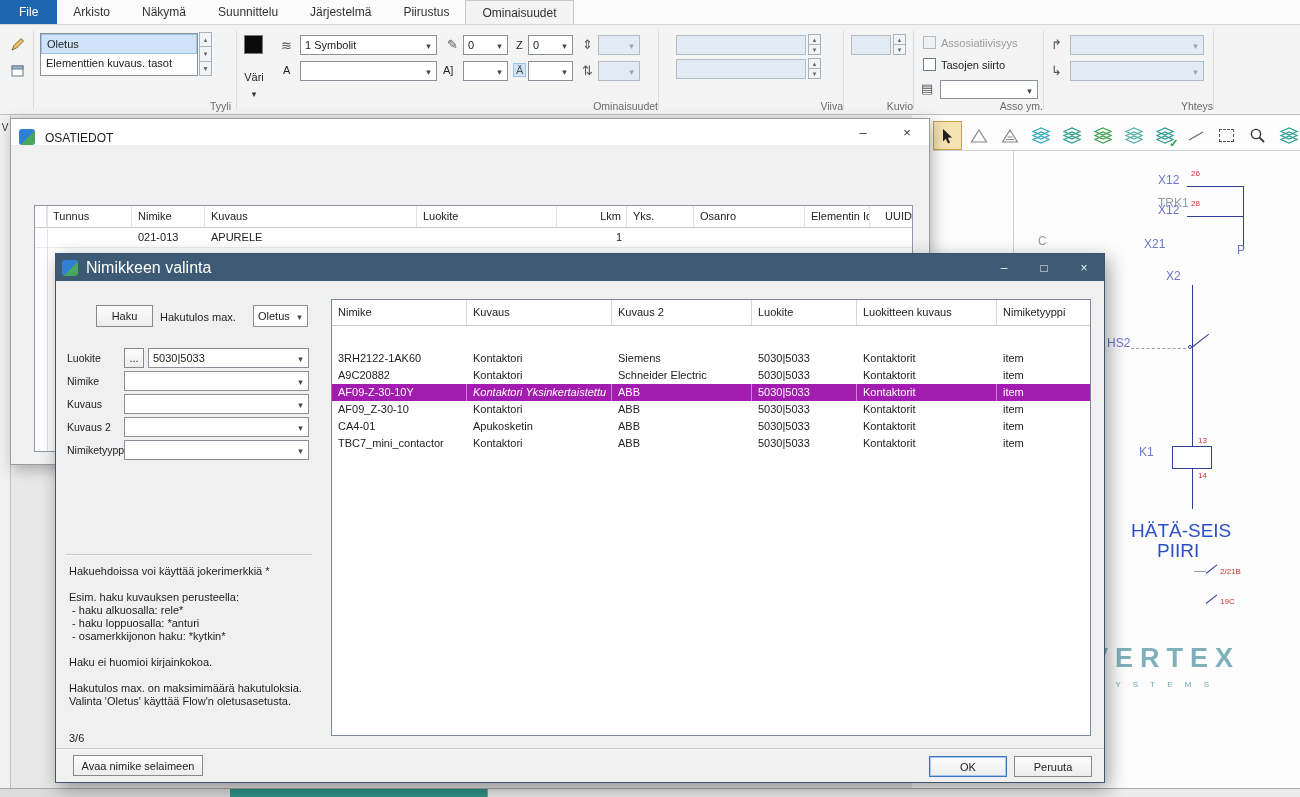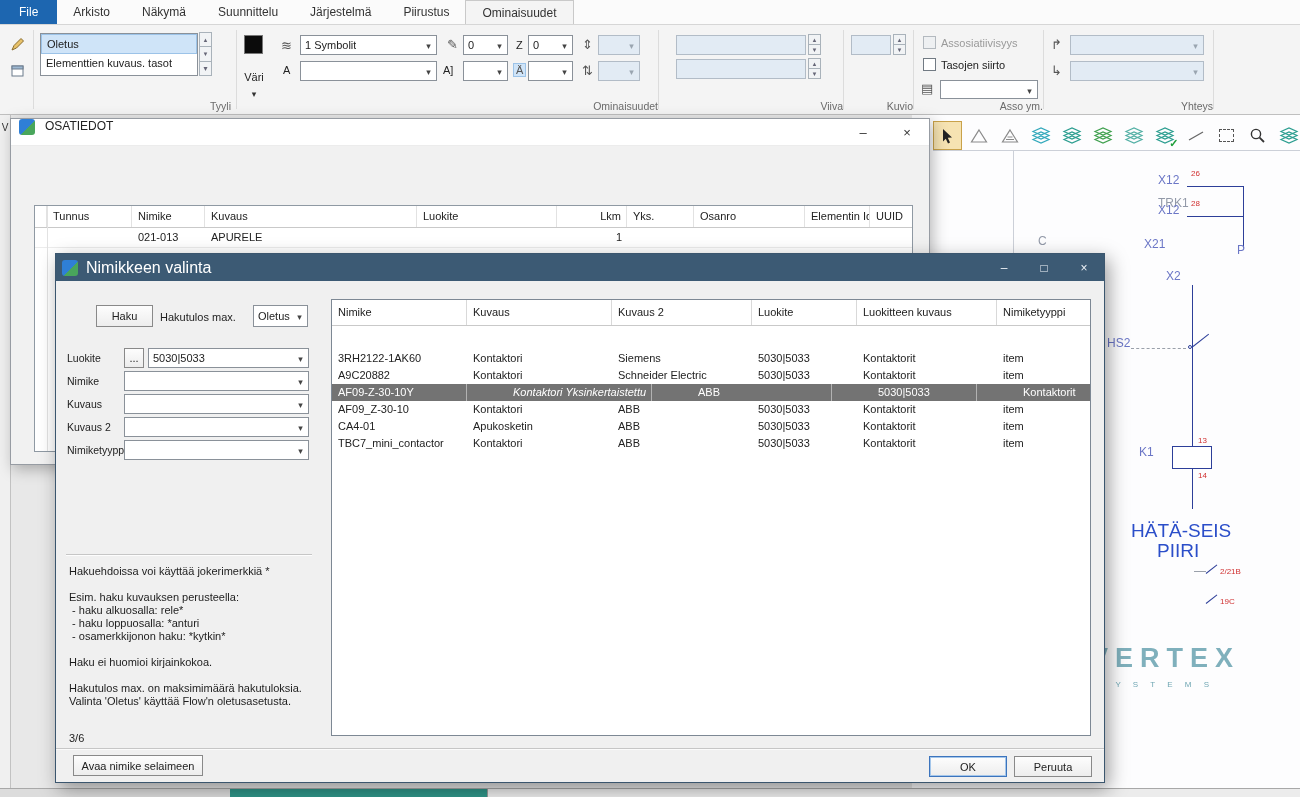--- a/index.html
+++ b/index.html
@@ -80,21 +80,21 @@
          border:1px solid transparent; }
 .ticon.active { background:#f6e3b2; border-color:#c9a24a; }
 .lyw { position:relative; display:inline-flex; }
 .chk { position:absolute; right:-4px; bottom:-5px; color:#1f9e3a; font-size:11px; font-weight:bold; }
 .selbox { width:15px; height:13px; border:1px dashed #555; display:inline-block; }
 
 
 .osat { position:absolute; left:10px; top:118px; width:920px; height:347px; background:#f1f1f1;
         border:1px solid #979ca3; box-shadow:3px 4px 14px rgba(0,0,0,.28); z-index:5; }
 .otitle { position:absolute; left:0; top:0; right:0; height:27px; background:#fff; display:flex;
-          align-items:flex-start; border-bottom:1px solid #ececec; }
+          align-items:flex-end; border-bottom:1px solid #ececec; }
 .edicon { width:16px; height:16px; border-radius:3px; margin-left:8px; flex:none;
           background:linear-gradient(135deg,#2f7fd6 55%,#49a65c 55%); }
 .ttl { margin-left:10px; font-size:12px; color:#222; }
 .wbtn { width:44px; height:26px; display:flex; align-items:center; justify-content:center;
         font-size:13px; color:#333; }
 .osat-buttons { position:absolute; left:28px; top:48px; display:flex; gap:7px; }
 .osat-buttons .btn { position:static; height:20px; padding:0 13px; white-space:nowrap; }
 .otable { position:absolute; left:23px; top:86px; width:879px; height:247px; background:#fff;
           border:1px solid #8f99a3; overflow:hidden; }
 .orow { display:flex; }
@@ -122,21 +122,21 @@
 .hline { height:13px; white-space:pre; overflow:visible; }
 .footline { position:absolute; left:0; right:0; top:494px; height:2px;
             border-top:1px solid #c6c6c6; border-bottom:1px solid #fbfbfb; }
 .rtable { position:absolute; left:275px; top:45px; width:760px; height:437px; background:#fff;
           border:1px solid #7d8894; overflow:hidden; }
 .rhead { display:flex; height:26px; border-bottom:1px solid #c9c9c9; }
 .rhead .rcell { line-height:25px; border-right:1px solid #d9d9d9; }
 .rbody { margin-top:24px; }
 .rrow { display:flex; height:17px; }
 .rrow .rcell { line-height:17px; }
-.rrow.sel { background:#737373; color:#fff;gap:40px; }
+.rrow.sel { background:#a21caf; color:#fff; }
 .rrow.sel .rcell { border-right:1px solid rgba(255,255,255,.45); }
 .rcell { padding-left:6px; flex-shrink:0; white-space:nowrap; overflow:hidden; font-size:11px; }
 
 
 .bottombar { position:absolute; left:0; bottom:0; width:1300px; height:9px; background:#dcdcdc;
              border-top:1px solid #a8a8a8; z-index:4; }
 .bseg { position:absolute; left:230px; top:0; width:257px; height:8px; background:#2f9488; }
 .bseg2 { position:absolute; left:487px; top:0; right:0; height:8px; background:#ececec; border-left:1px solid #9a9a9a; }
 </style>
 </head>
@@ -422,21 +422,21 @@
         <div class="orow ohead">
           <div class="ocell" style="width: 12px;"></div>
           <div class="ocell" style="width: 85px;">Tunnus</div>
           <div class="ocell" style="width: 73px;">Nimike</div>
           <div class="ocell" style="width: 212px;">Kuvaus</div>
           <div class="ocell" style="width: 140px;">Luokite</div>
           <div class="ocell num" style="width: 70px;">Lkm</div>
           <div class="ocell" style="width: 67px;">Yks.</div>
           <div class="ocell" style="width: 111px;">Osanro</div>
           <div class="ocell" style="width: 65px;">Elementin Id</div>
-          <div class="ocell" style="width: 44px;">UUID</div>
+          <div class="ocell" style="width: 44px; margin-left: 9px;">UUID</div>
         </div>
         <div class="orow">
           <div class="ocell" style="width: 12px;"></div>
           <div class="ocell" style="width: 85px;"></div>
           <div class="ocell" style="width: 73px;">021-013</div>
           <div class="ocell" style="width: 212px;">APURELE</div>
           <div class="ocell" style="width: 140px;"></div>
           <div class="ocell num" style="width: 70px;">1</div>
           <div class="ocell" style="width: 67px;"></div>
           <div class="ocell" style="width: 111px;"></div>

